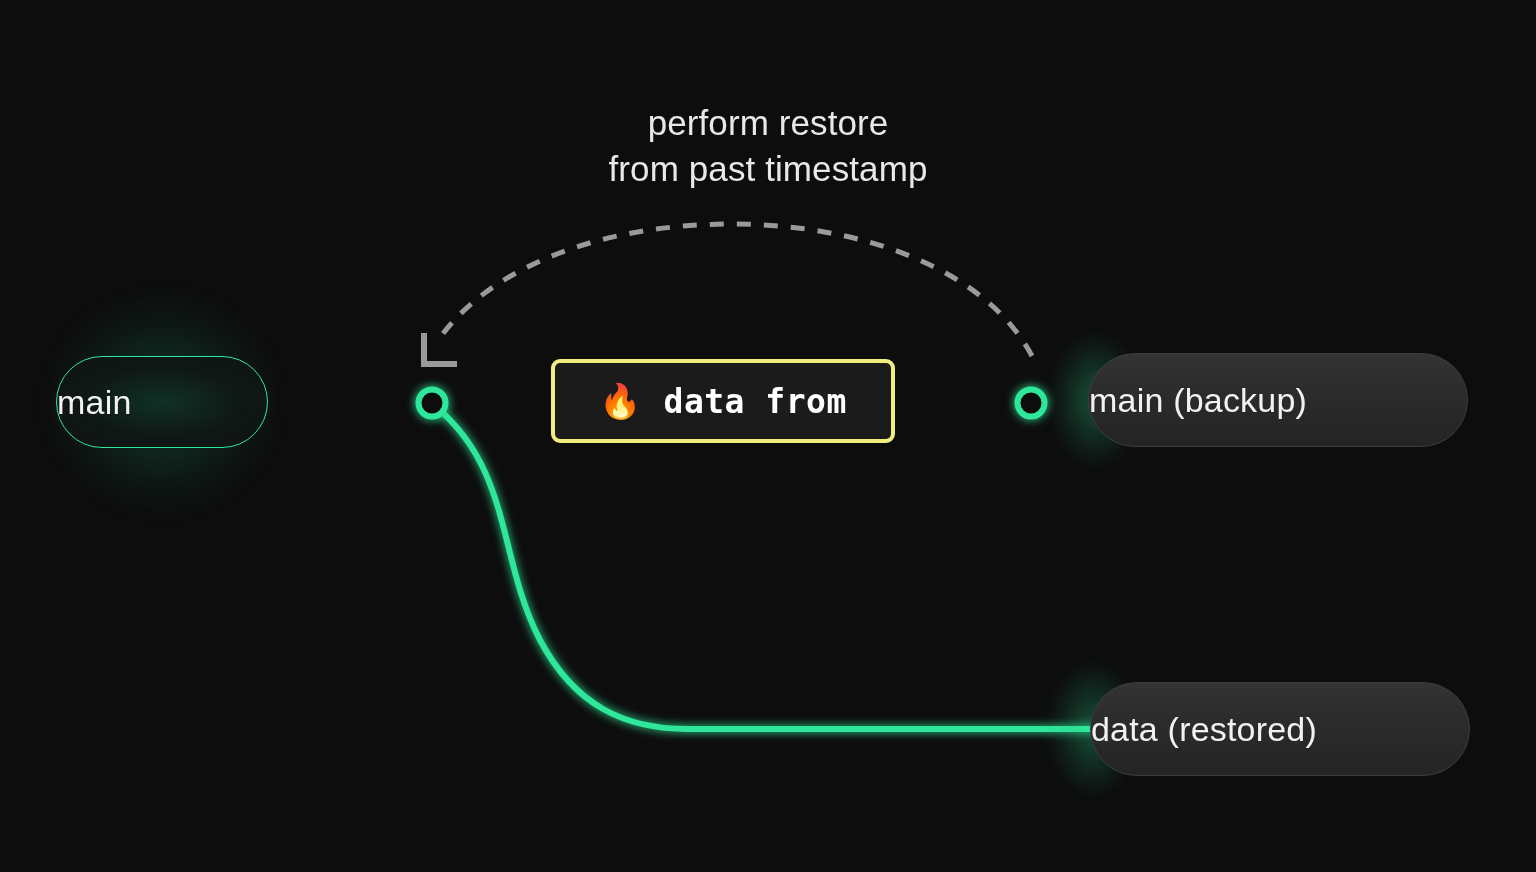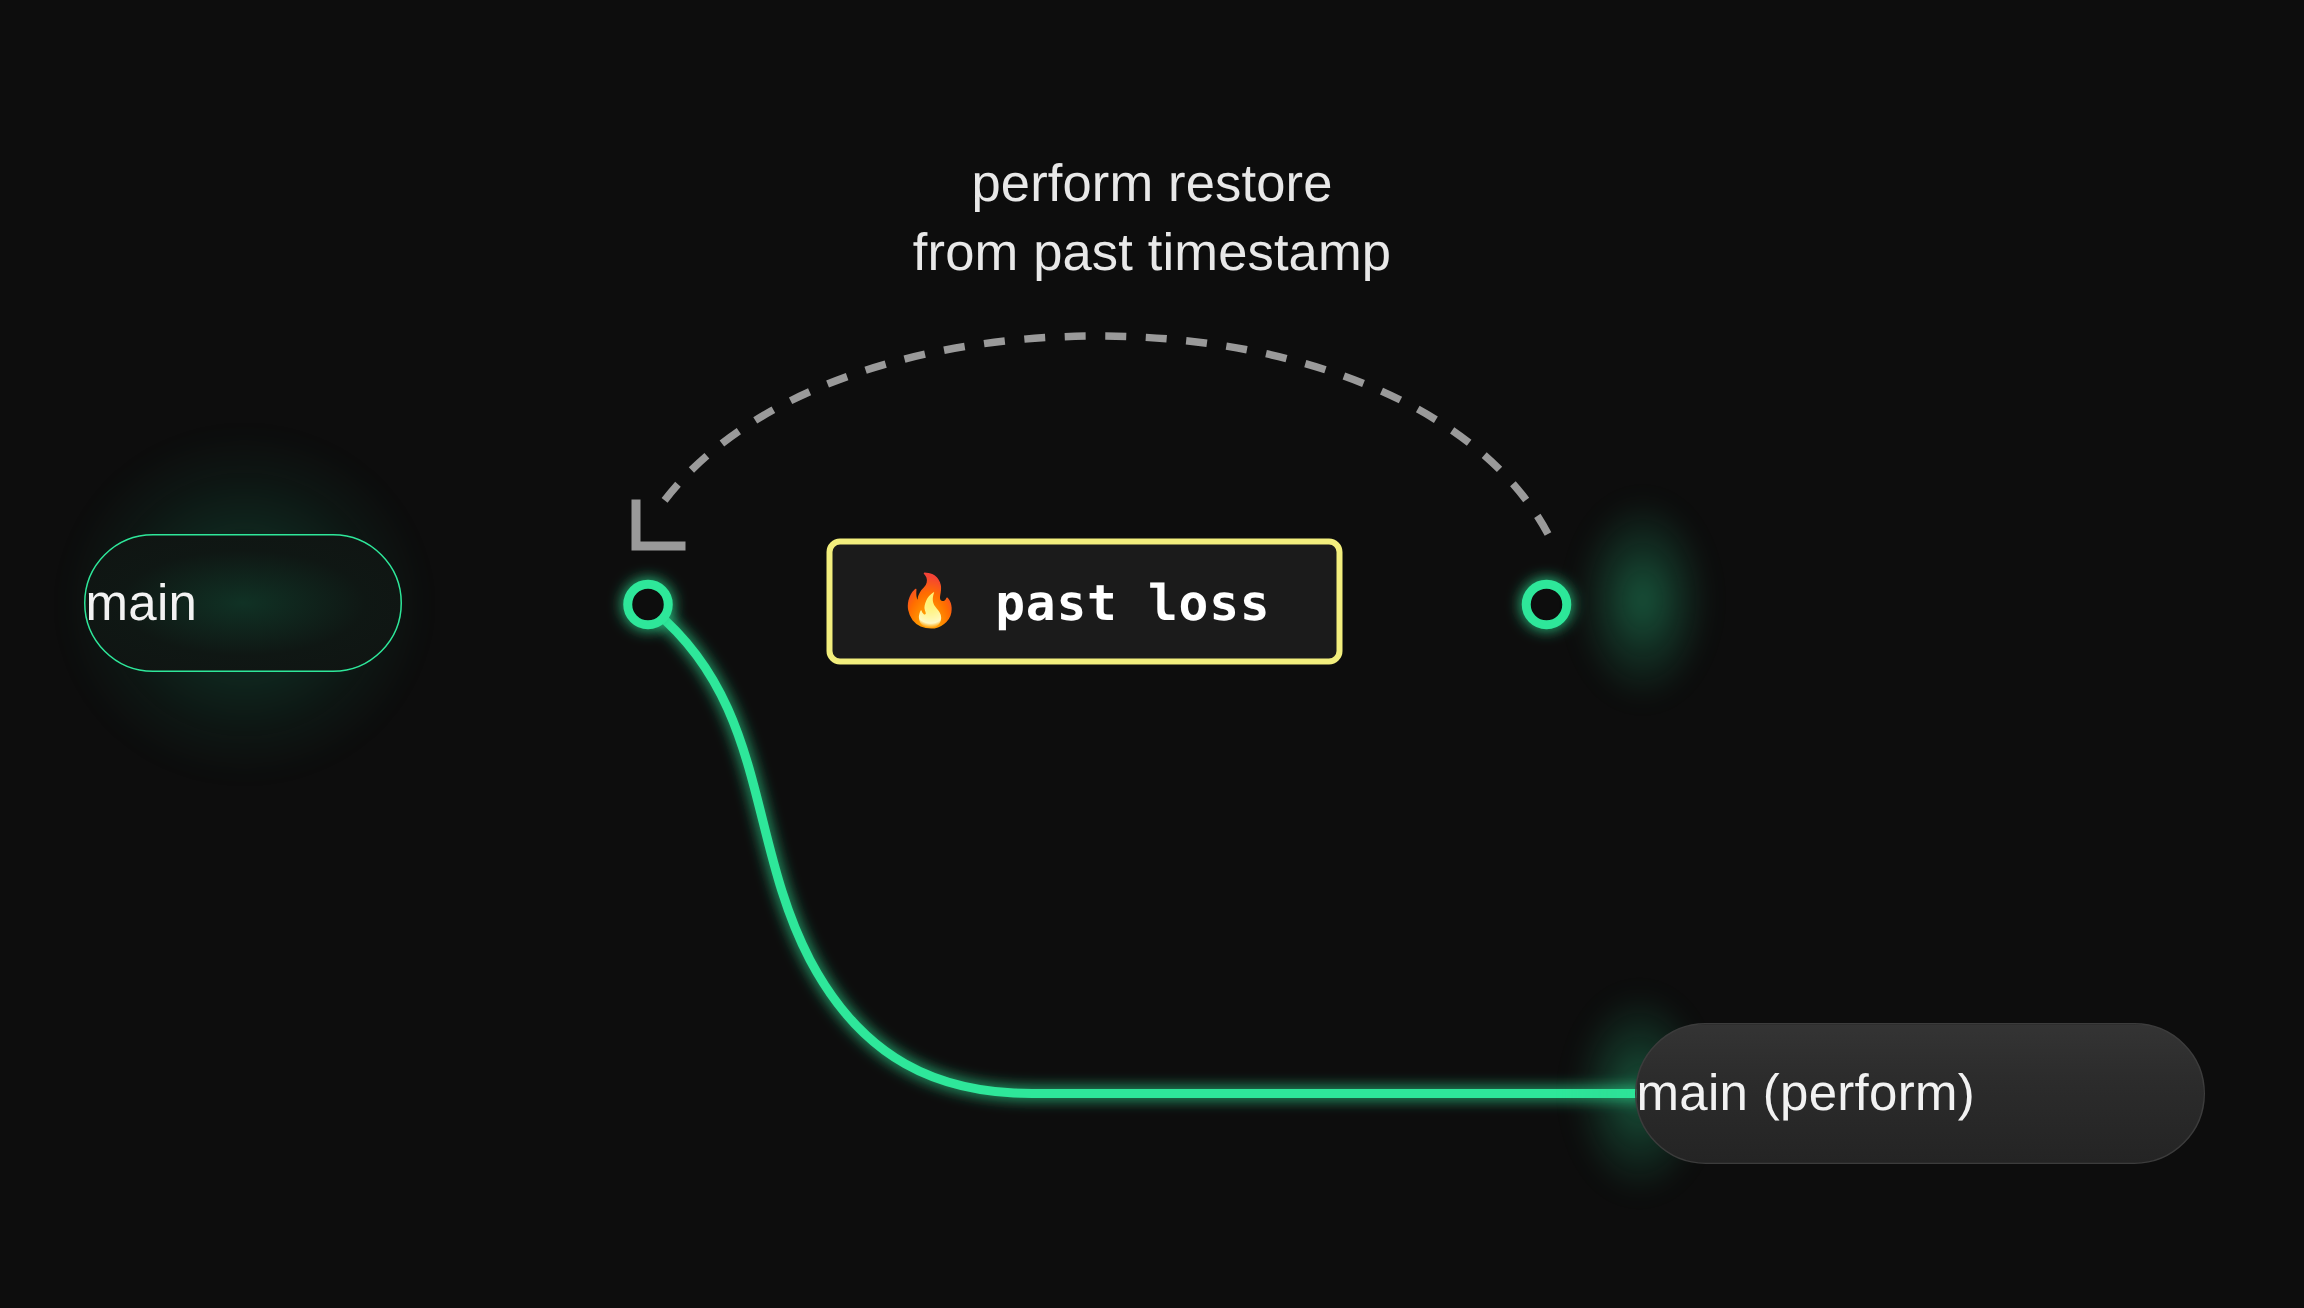--- a/index.html
+++ b/index.html
@@ -187,23 +187,26 @@
     <path d="M 424 336 L 424 364 L 454 364" fill="none" stroke="#9a9a9a" stroke-width="6" stroke-linecap="square" stroke-linejoin="miter"></path>
   </svg>
 
   <div class="caption">perform restore
 from past timestamp</div>
 
   <div class="pill pill-main">
     <span>main</span>
   </div>
 
+  <div class="pill pill-grey pill-backup">
+    <span>main (backup)</span>
+  </div>
 
   <div class="pill pill-grey pill-restored">
-    <span>main (perform)</span>
+    <span>data (restored)</span>
   </div>
 
   <div class="box-dataloss">
     <span class="box-emoji">🔥</span>
-    <span class="box-label">past loss</span>
+    <span class="box-label">data from</span>
   </div>
 
 </div>
 
 </body></html>

